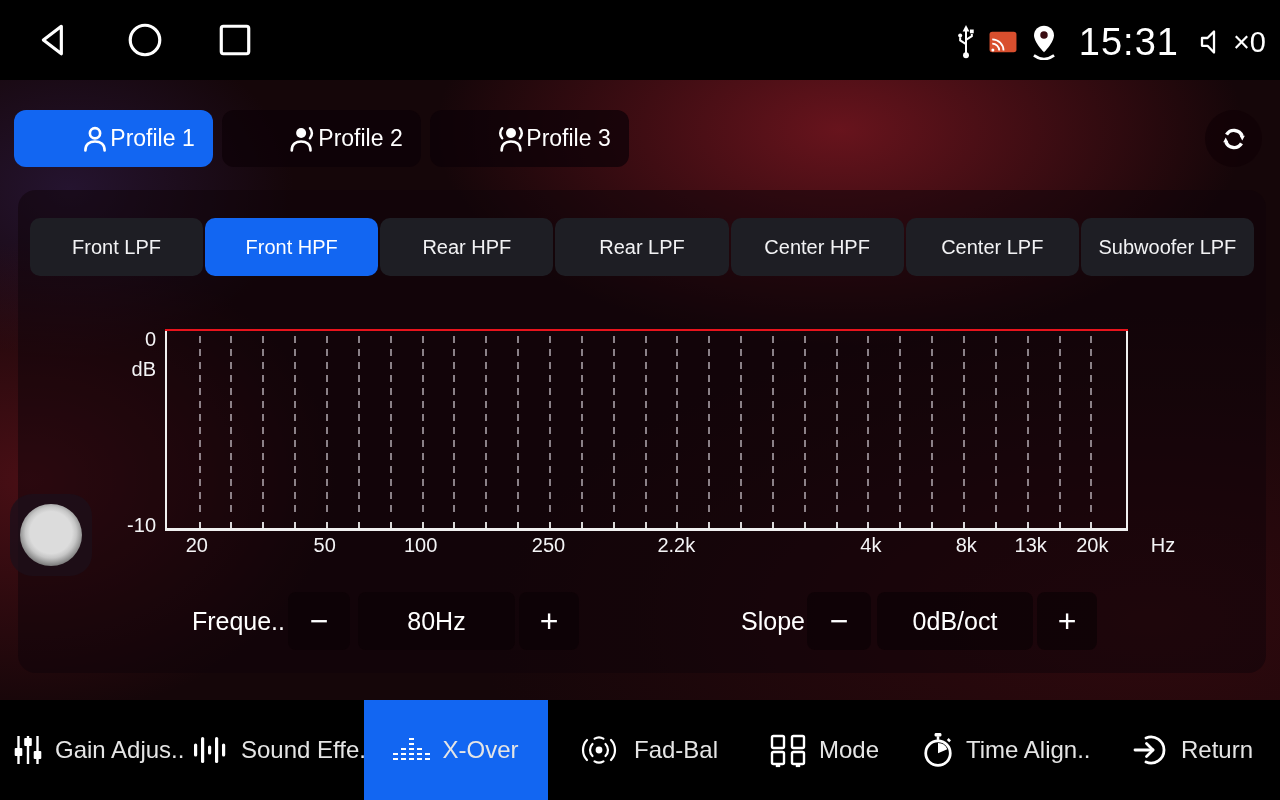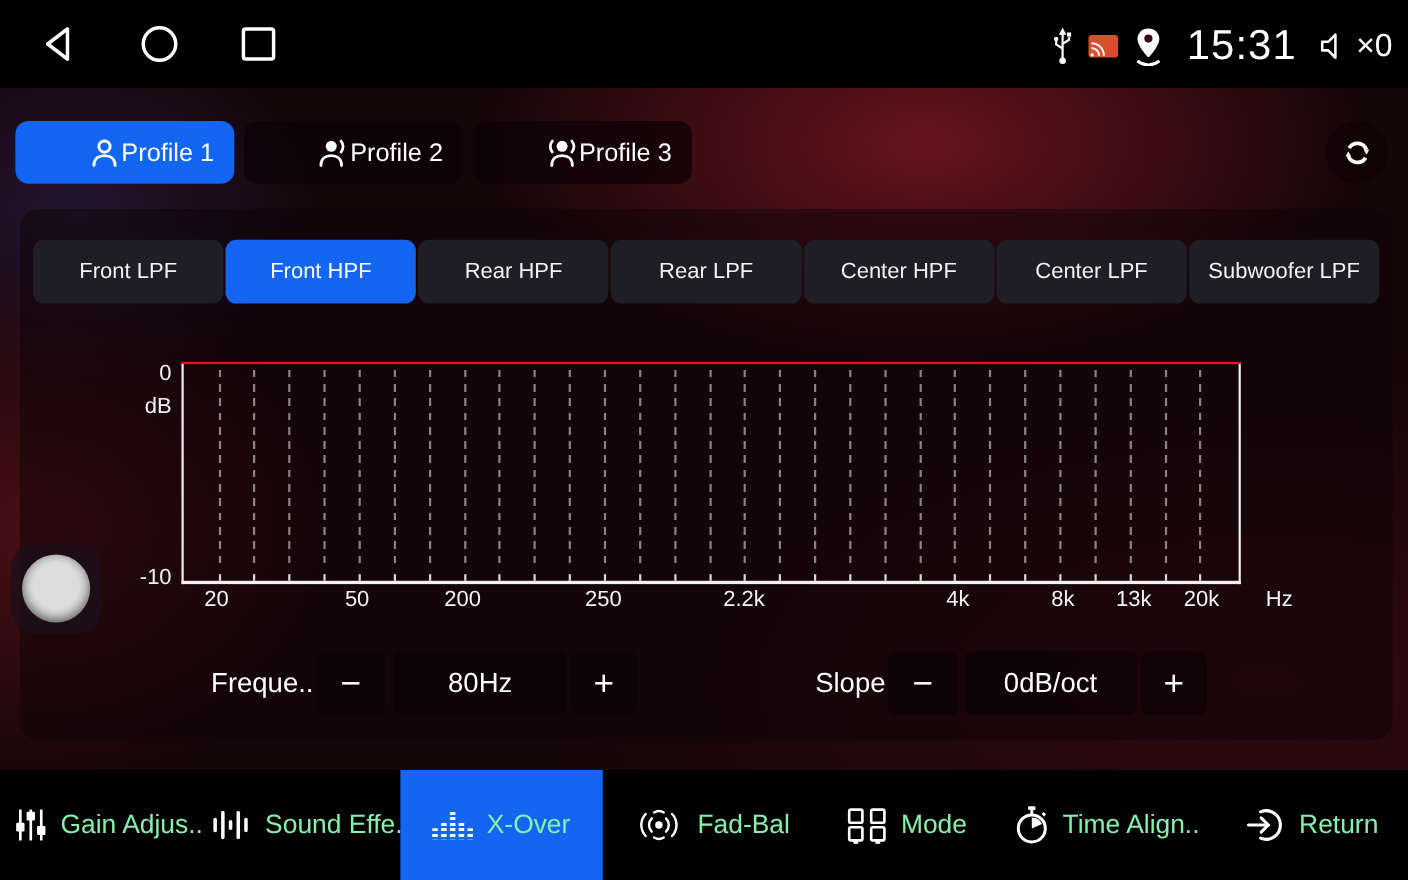--- a/index.html
+++ b/index.html
@@ -53,21 +53,21 @@
     display:flex;align-items:center;justify-content:center;font-size:32px;font-weight:300;cursor:pointer;color:#fff;}
   .ctl-val{position:absolute;top:402px;height:58px;border-radius:8px;background:rgba(10,1,5,.66);
     display:flex;align-items:center;justify-content:center;font-size:25px;color:#fff;}
   
   .knob{position:absolute;left:10px;top:494px;width:82px;height:82px;border-radius:22px;
     background:rgba(28,15,25,.78);display:flex;align-items:center;justify-content:center;cursor:pointer;}
   .knob-inner{width:62px;height:62px;border-radius:50%;
     background:radial-gradient(circle at 50% 46%, #dcdcdc 0 46%, #c6c6c6 56%, #9a9a9a 66%, #6e6e6e 76%, #4a4a4a 88%, #3b3b3b 100%);}
   
   .bottomnav{position:absolute;left:0;top:700px;width:1280px;height:100px;background:#000;}
-  .nav-item{position:absolute;top:0;height:100px;display:flex;align-items:center;gap:12px;font-size:24px;color:#86efac;cursor:pointer;white-space:nowrap;}
+  .nav-item{position:absolute;top:0;height:100px;display:flex;align-items:center;gap:12px;font-size:24px;color:#e5e5e5;cursor:pointer;white-space:nowrap;}
   .nav-item.active{background:#1266f2;justify-content:center;}
   .eq-icon{display:flex;align-items:flex-end;gap:3px;height:26px;}
   .eq-icon span{width:5px;background:repeating-linear-gradient(180deg,#fff 0 2.5px,rgba(0,0,0,0) 2.5px 5px);}
   .icon{display:flex;align-items:center;justify-content:center;}
 </style>
 </head>
 <body>
 
 <div class="screen">
 
@@ -260,21 +260,21 @@
         <div class="tick" style="left: 89.646%;"></div>
         <div class="gridline" style="left: 92.967%;"></div>
         <div class="tick" style="left: 92.967%;"></div>
         <div class="gridline" style="left: 96.288%;"></div>
         <div class="tick" style="left: 96.288%;"></div>
       </div>
 
     <div class="xlabels">
       <span class="xlabel" style="left: calc(3.3% - 35px);">20</span>
       <span class="xlabel" style="left: calc(16.58% - 35px);">50</span>
-      <span class="xlabel" style="left: calc(26.54% - 35px);">200</span>
+      <span class="xlabel" style="left: calc(26.54% - 35px);">100</span>
       <span class="xlabel" style="left: calc(39.82% - 35px);">250</span>
       <span class="xlabel" style="left: calc(53.1% - 35px);">2.2k</span>
       <span class="xlabel" style="left: calc(73.3% - 35px);">4k</span>
       <span class="xlabel" style="left: calc(83.2% - 35px);">8k</span>
       <span class="xlabel" style="left: calc(89.9% - 35px);">13k</span>
       <span class="xlabel" style="left: calc(96.3% - 35px);">20k</span>
     </div>
     <div class="hz">Hz</div>
 
     <div class="ctl-label" style="left:90px;top:402px;width:177px;">Freque..</div>

